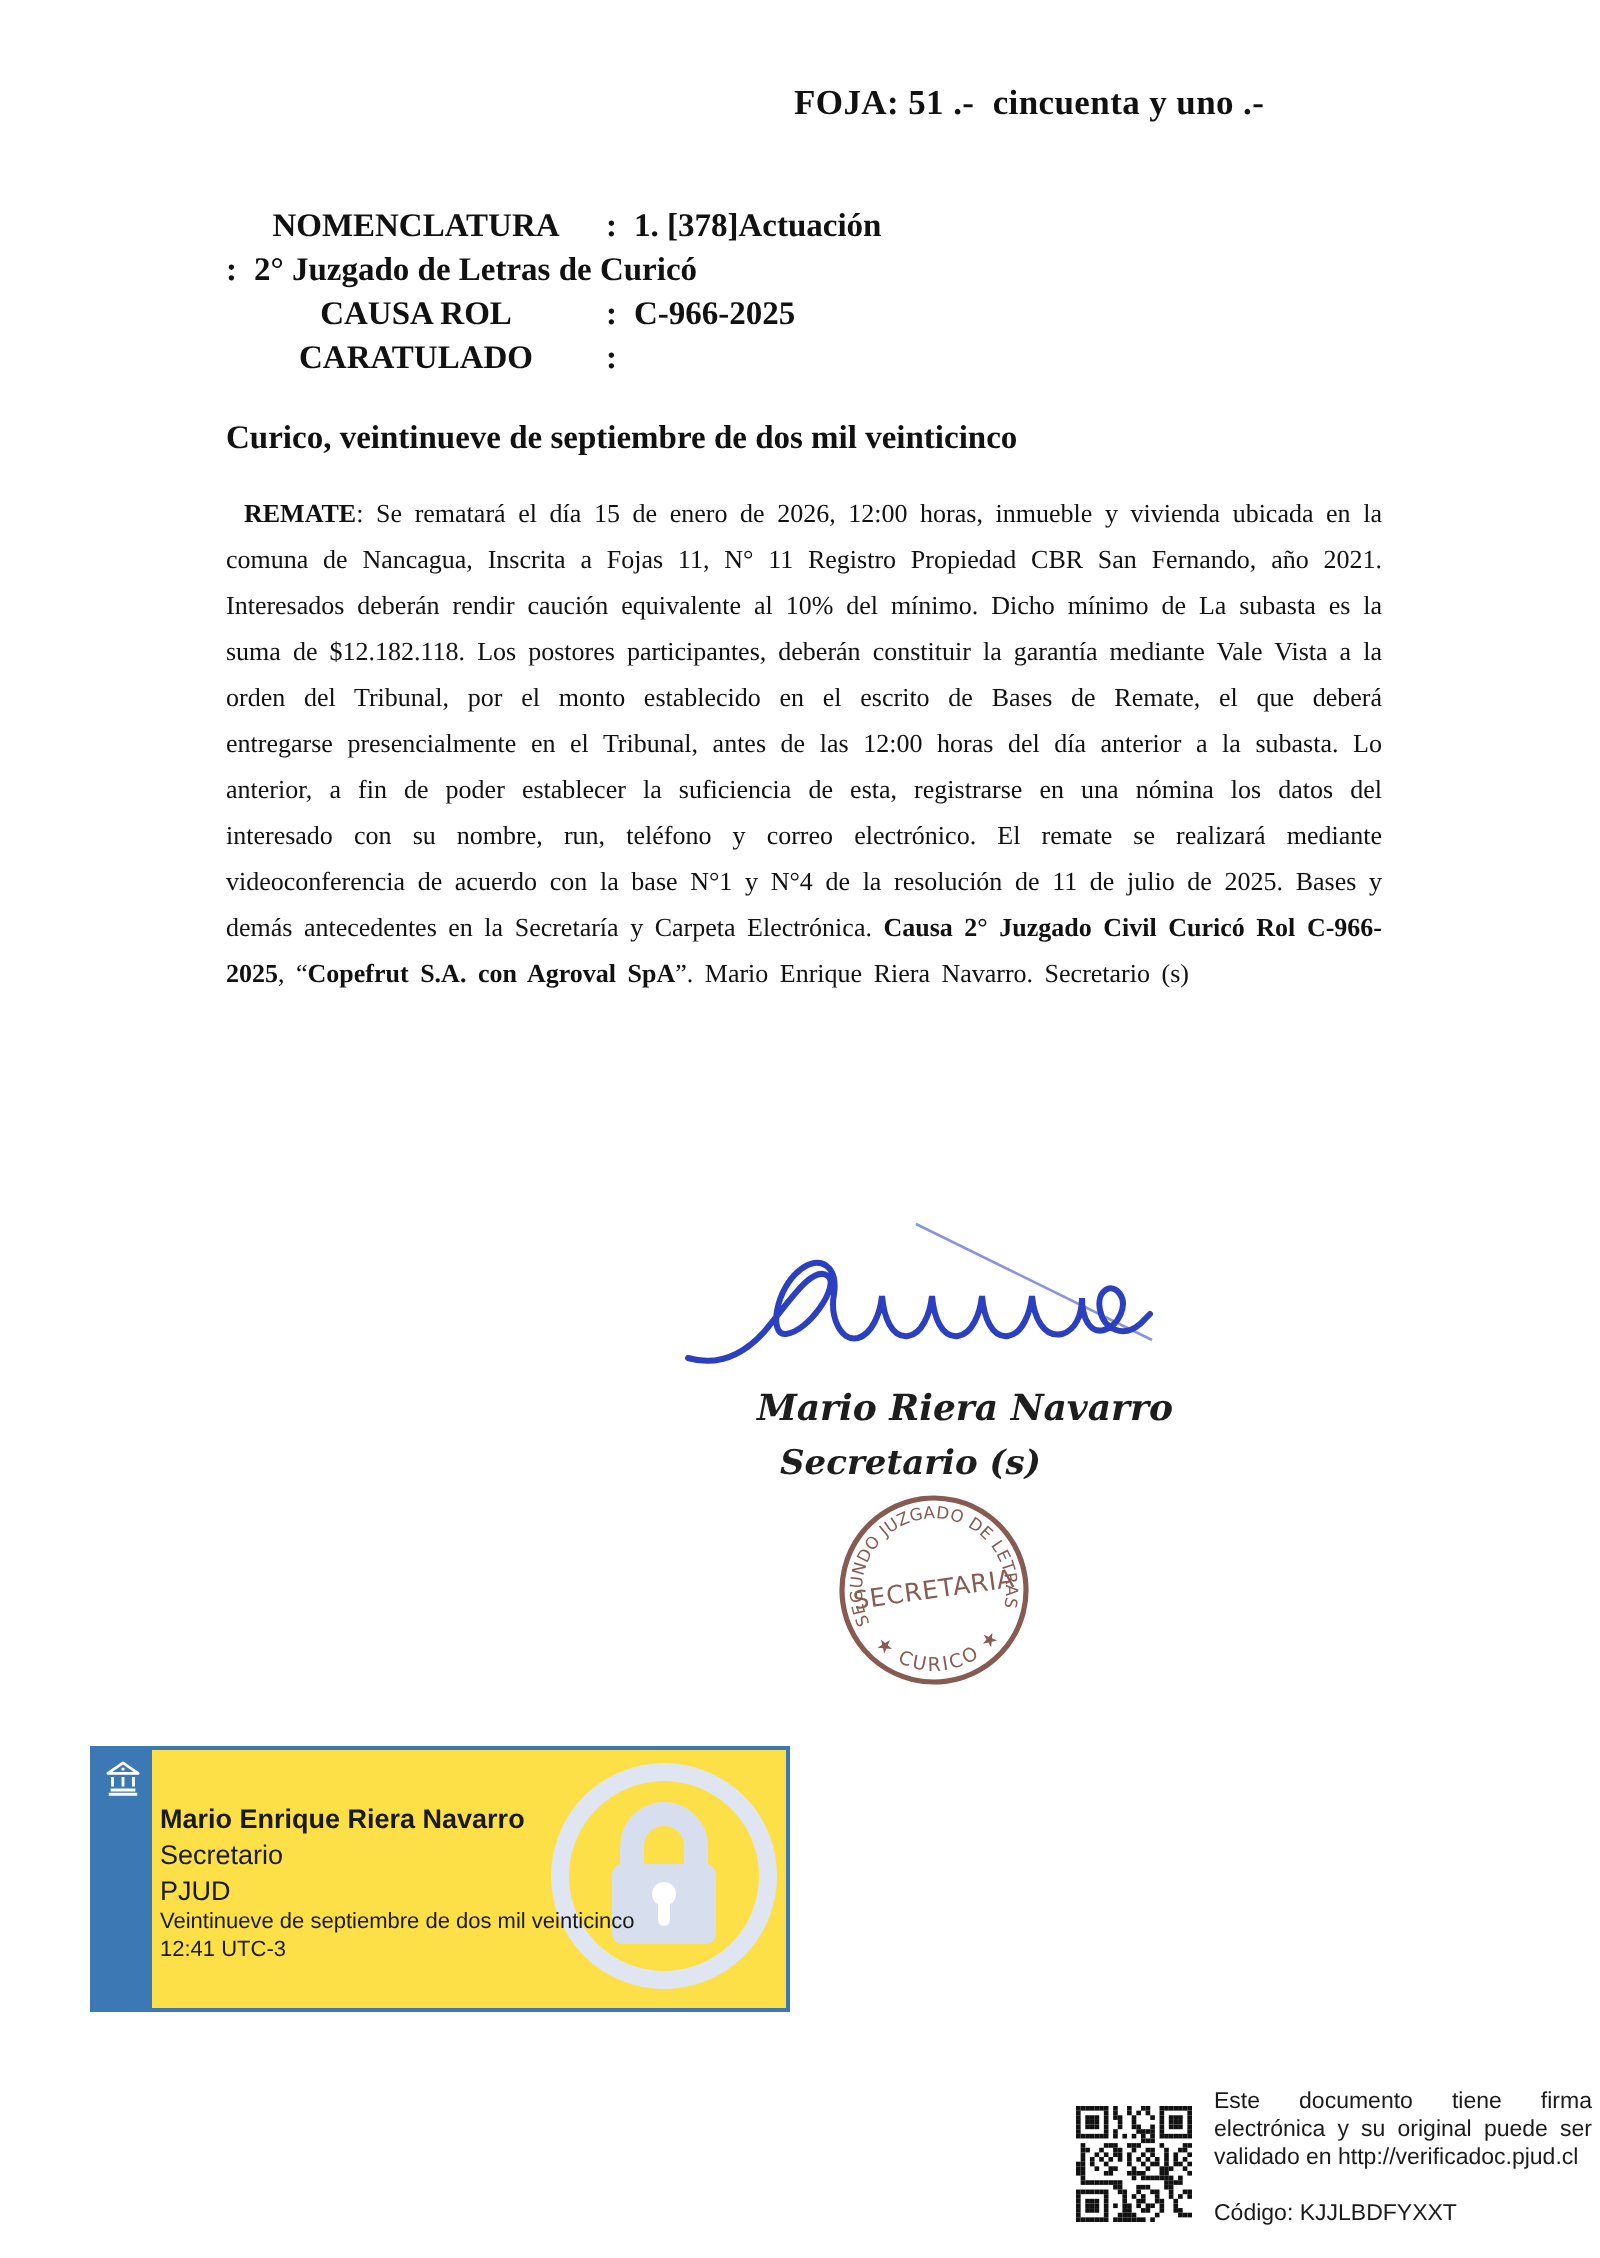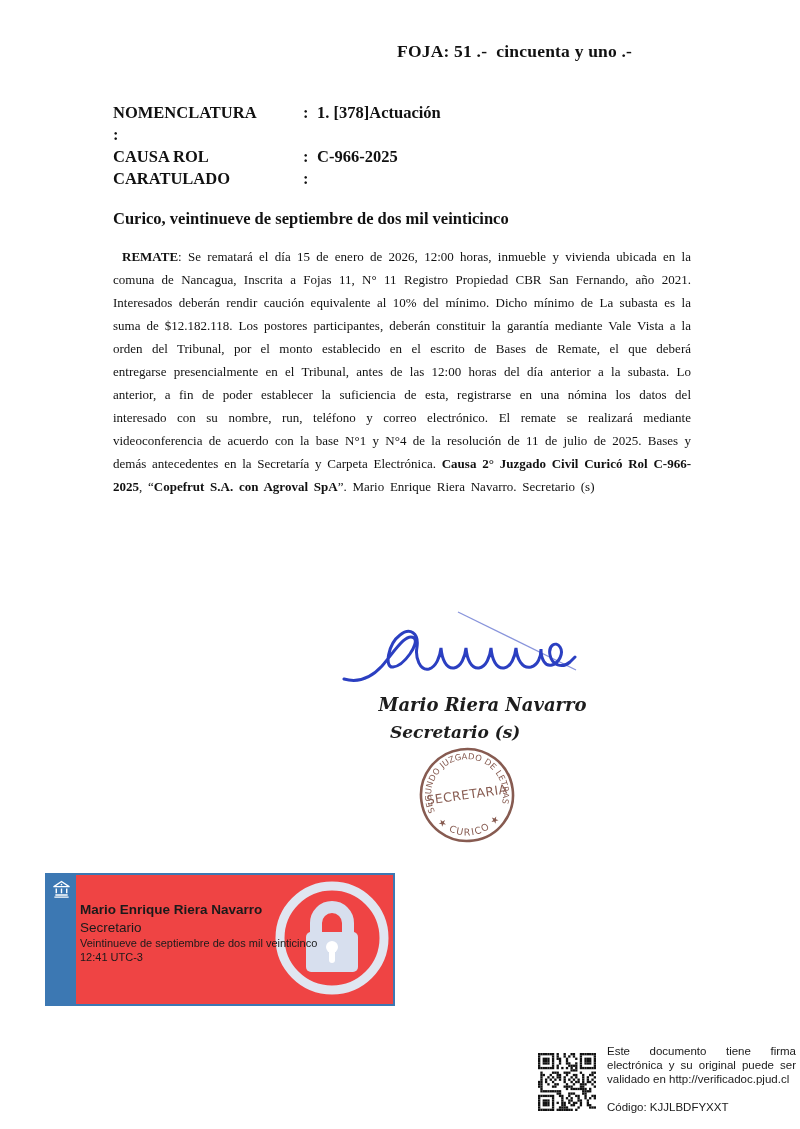--- a/index.html
+++ b/index.html
@@ -8,21 +8,21 @@
     background:#ffffff; overflow:hidden;
     font-family:"Liberation Serif", serif; color:#111;padding-left:48px;
   }
   .foja {
     position:absolute; left:397px; top:41px;
     font-size:17.5px; font-weight:bold; letter-spacing:.2px;
     white-space:pre;
   }
   .meta { position:absolute; left:113px; top:102px; font-size:16.5px; font-weight:bold; line-height:22px; }
   .meta-row { display:flex; }
-  .meta-label { width:190px; }
+  .meta-label { width:190px;text-align:center; }
   .meta-sep { width:14px; }
   .dateline {
     position:absolute; left:113px; top:209px;
     font-size:16.5px; font-weight:bold;
   }
   .body-par {
     position:absolute; left:113px; top:245px; width:578px;
     font-size:13px; line-height:23px; text-align:justify; text-indent:9px;
     word-spacing:2.5px;
   }
@@ -34,21 +34,21 @@
     font-size:18px; color:#1d1d1d;
   }
   .sig-role {
     position:absolute; left:390px; top:722px; width:185px; 
     font-family:"DejaVu Serif", serif; font-style:italic; font-weight:bold;
     font-size:17px; color:#1d1d1d;
   }
   .stamp-wrap { position:absolute; left:410px; top:738px; width:114px; height:114px; transform:rotate(-8deg); opacity:.92; }
   .sigbox {
     position:absolute; left:45px; top:873px; width:350px; height:133px;
-    border:2px solid #3c78b3; box-sizing:border-box; background:#ef4444;
+    border:2px solid #3c78b3; box-sizing:border-box; background:#fde047;
   }
   .sigbox-band { position:absolute; left:0; top:0; bottom:0; width:29px; background:#3c78b3; }
   .sigbox-band svg { display:block; margin:5px auto 0 auto; }
   .sigbox-watermark { position:absolute; left:224px; top:2px; }
   .sigbox-text {
     position:absolute; left:33px; top:26px; z-index:2; width:280px;
     font-family:"Liberation Sans", sans-serif; color:#1a1a1a;
   }
   .sigbox-name { font-size:13.5px; font-weight:bold; line-height:18px; }
   .sigbox-line { font-size:13.5px; line-height:18px; }
@@ -72,20 +72,21 @@
   <div class="foja">FOJA: 51 .-  cincuenta y uno .-</div>
 
   <div class="meta">
     <div class="meta-row">
       <span class="meta-label">NOMENCLATURA</span>
       <span class="meta-sep">:</span>
       <span class="meta-value">1. [378]Actuación</span>
     </div>
     <div class="meta-row">
       <span class="meta-sep">:</span>
+      <span class="meta-value">2° Juzgado de Letras de Curicó</span>
     </div>
     <div class="meta-row">
       <span class="meta-label">CAUSA ROL</span>
       <span class="meta-sep">:</span>
       <span class="meta-value">C-966-2025</span>
     </div>
     <div class="meta-row">
       <span class="meta-label">CARATULADO</span>
       <span class="meta-sep">:</span>
     </div>
@@ -138,20 +139,21 @@
       <svg width="19" height="19" viewBox="0 0 20 20">
         <path d="M10,1.5 L18,7 L2,7 Z" fill="none" stroke="#fff" stroke-width="1.4" stroke-linejoin="round"></path>
         <circle cx="10" cy="4.8" r="0.9" fill="#fff"></circle>
         <path d="M4.5,9 V14 M10,9 V14 M15.5,9 V14" stroke="#fff" stroke-width="1.5"></path>
         <path d="M3.5,15.8 H16.5 M2.5,18 H17.5" stroke="#fff" stroke-width="1.5"></path>
       </svg>
     </div>
     <div class="sigbox-text">
       <div class="sigbox-name">Mario Enrique Riera Navarro</div>
       <div class="sigbox-line">Secretario</div>
+      <div class="sigbox-line">PJUD</div>
       <div class="sigbox-small">Veintinueve de septiembre de dos mil veinticinco</div>
       <div class="sigbox-small">12:41 UTC-3</div>
     </div>
   </div>
 
   <svg class="qr" id="qr-svg" width="58" height="58" viewBox="0 0 58 58" fill="#111">
       <rect x="0.00" y="0.00" width="2.32" height="2.32"></rect>
       <rect x="2.32" y="0.00" width="2.32" height="2.32"></rect>
       <rect x="4.64" y="0.00" width="2.32" height="2.32"></rect>
       <rect x="6.96" y="0.00" width="2.32" height="2.32"></rect>

